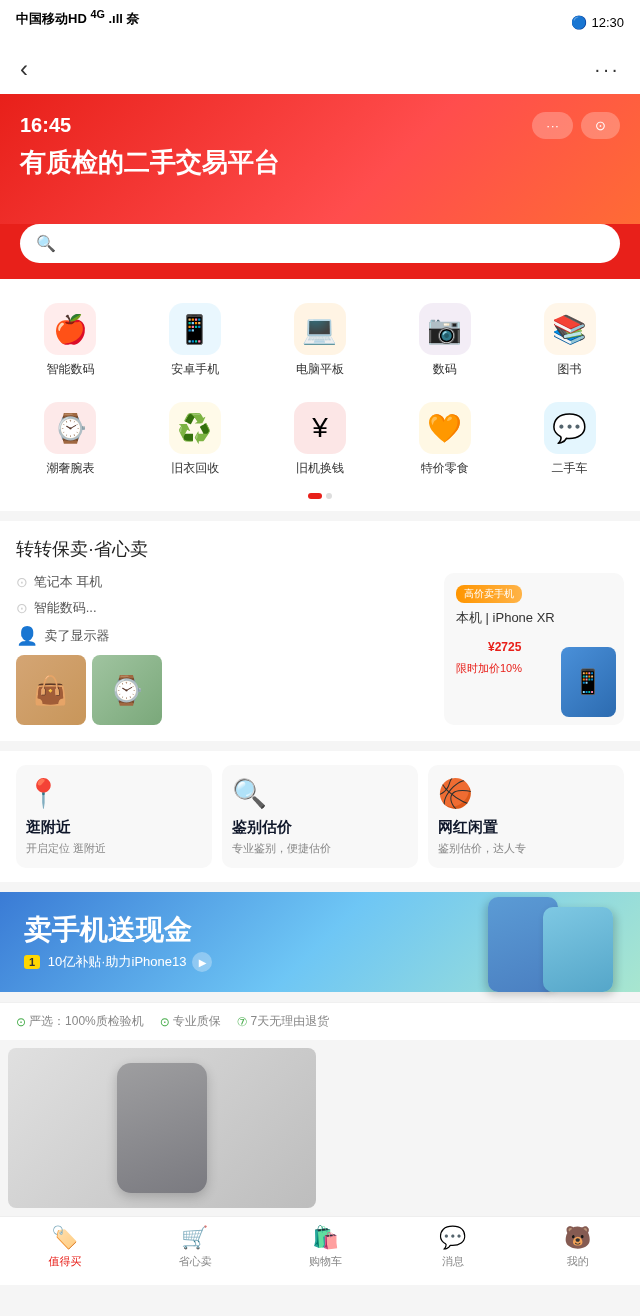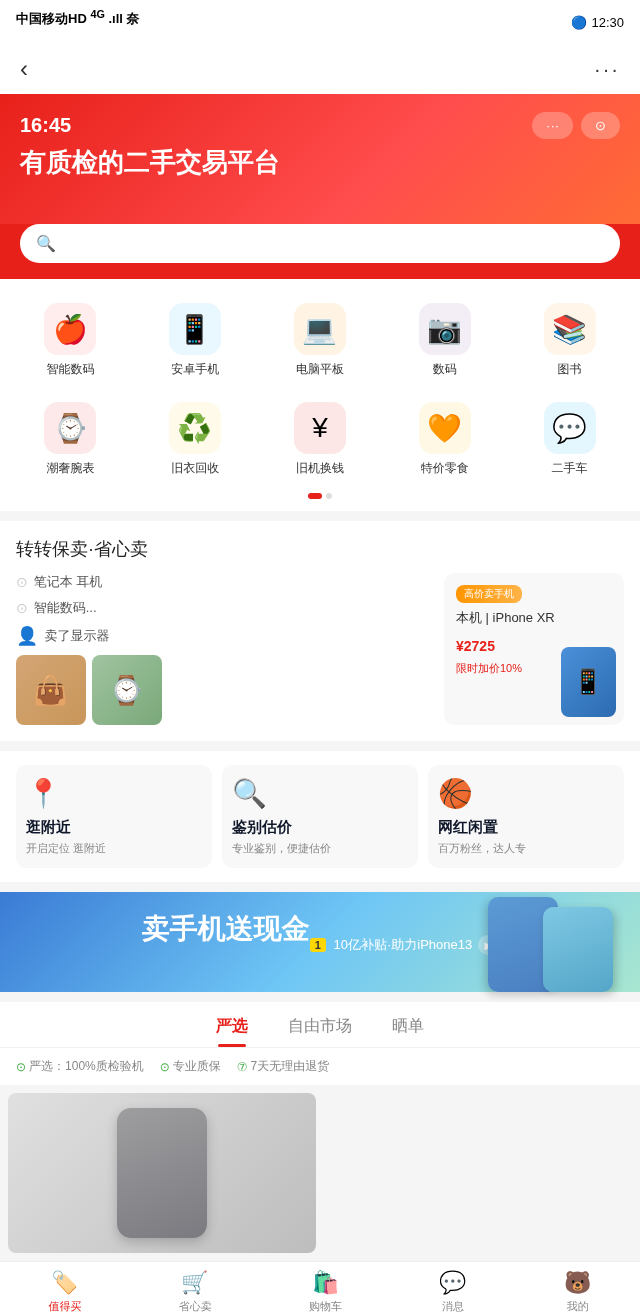--- a/index.html
+++ b/index.html
@@ -175,21 +175,21 @@
       background: linear-gradient(90deg, #ff9500, #ffb347);
       color: #fff;
       font-size: 10px;
       padding: 2px 8px;
       border-radius: 8px;
       display: inline-block;
       margin-bottom: 6px;
     }
     .sell-model { font-size: 13px; color: #333; margin-bottom: 4px; }
     .sell-price { font-size: 22px; font-weight: 700; color: #e8201a; margin-bottom: 4px; }
-    .sell-price span { font-size: 14px; }
+    .sell-price span { font-size: 12px; margin-left: 32px; }
     .sell-promo { font-size: 11px; color: #e8201a; }
     .sell-phone-img {
       position: absolute;
       right: 8px;
       bottom: 8px;
       width: 55px;
       height: 70px;
       background: linear-gradient(135deg, #4a90d9, #2c6bb0);
       border-radius: 8px;
       display: flex;
@@ -222,21 +222,21 @@
     .feature-desc { font-size: 11px; color: #888; line-height: 1.4; }
 
     
     .promo-banner {
       background: linear-gradient(135deg, #3a7bd5 0%, #6ec6f5 50%, #a8e6cf 100%);
       margin: 10px 0;
       padding: 20px 24px;
       position: relative;
       min-height: 100px;
       display: flex;
-      flex-direction: row;
+      flex-direction: column;
       justify-content: center;
     }
     .promo-main-title { font-size: 28px; font-weight: 900; color: #fff; line-height: 1.2; }
     .promo-sub {
       display: flex;
       align-items: center;
       gap: 6px;
       margin-top: 6px;
     }
     .promo-sub-text { font-size: 13px; color: #fff; font-weight: 500; }
@@ -533,45 +533,40 @@
       <span class="feature-desc">开启定位 逛附近</span>
     </div>
     <div class="feature-card">
       <span class="feature-icon">🔍</span>
       <span class="feature-title">鉴别估价</span>
       <span class="feature-desc">专业鉴别，便捷估价</span>
     </div>
     <div class="feature-card">
       <span class="feature-icon">🏀</span>
       <span class="feature-title">网红闲置</span>
-      <span class="feature-desc">百万粉丝，达人专</span>
+      <span class="feature-desc">鉴别估价，达人专</span>
     </div>
   </div>
 
 <div class="promo-banner">
   <div class="promo-main-title">卖手机送现金</div>
   <div class="promo-sub">
     <span class="promo-sub-text">
       <span style="background:#ffd700;color:#333;border-radius:3px;padding:1px 5px;font-size:11px;font-weight:700;margin-right:4px;">1</span>
       <span>10亿补贴·助力iPhone13</span>
     </span>
     <div class="promo-play-btn">▶</div>
   </div>
   <div class="promo-phone">
     <div class="promo-phone-1"></div>
     <div class="promo-phone-2"></div>
   </div>
 </div>
 
 <div class="tabs-section">
-  <div class="tabs-header" id="tabs-header">
-      <div class="tab-item active">严选</div>
-      <div class="tab-item">自由市场</div>
-      <div class="tab-item">晒单</div>
-    </div>
   <div class="tab-divider"></div>
 
   <div class="quality-bar">
     <span style="display:flex;align-items:center;gap:3px;">
       <span style="color:#4caf50;">⊙</span>
       <span>严选：100%质检验机</span>
     </span>
     <span style="display:flex;align-items:center;gap:3px;">
       <span style="color:#4caf50;">⊙</span>
       <span>专业质保</span>

